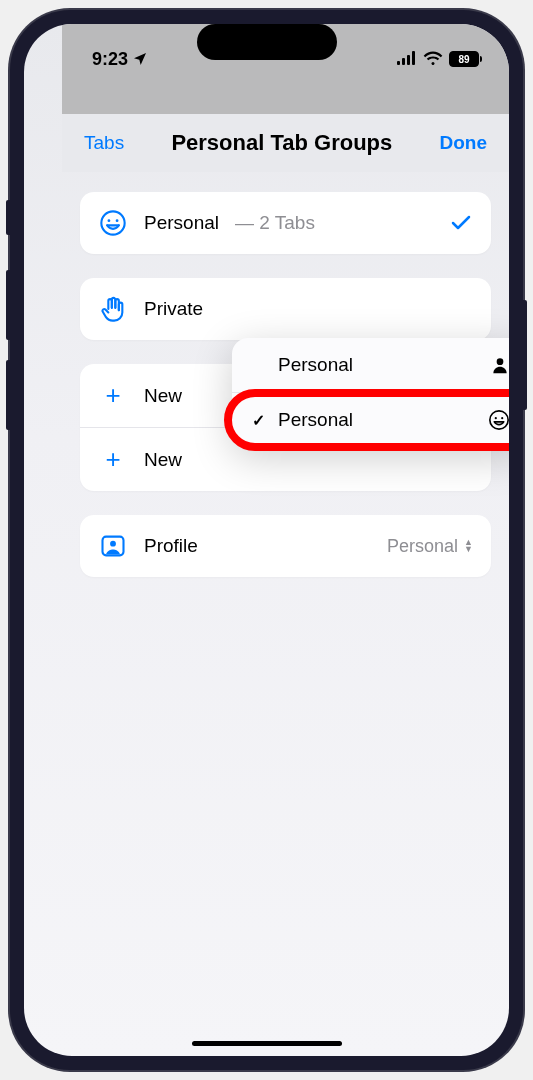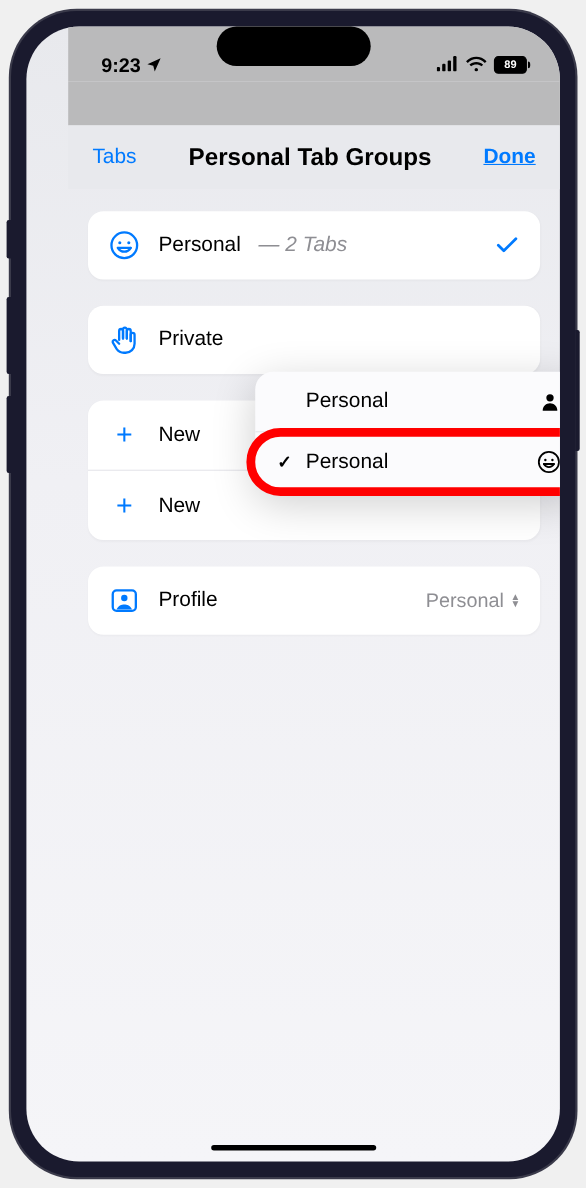--- a/index.html
+++ b/index.html
@@ -120,21 +120,21 @@
       display: flex;
       justify-content: space-between;
       align-items: center;
       padding: 16px 22px;
       background: #e8e9ed;
     }
     .nav-left, .nav-right {
       color: #007aff;
       font-size: 19px;
     }
-    .nav-right { font-weight: 600; text-decoration: underline; }
+    .nav-right { font-weight: 600; }
     .nav-title {
       font-size: 22px;
       font-weight: 600;
       color: #000;
     }
     .content {
       padding: 20px 18px;
       position: relative;
     }
     .row {
@@ -149,21 +149,21 @@
       box-shadow: 0 1px 2px rgba(0,0,0,0.03);
     }
     .row-icon {
       width: 30px;
       height: 30px;
       display: flex;
       align-items: center;
       justify-content: center;
     }
     .row-label { color: #000; }
-    .row-meta { color: #8e8e93; font-style: italic; }
+    .row-meta { color: #8e8e93; }
     .row-check {
       margin-left: auto;
       color: #007aff;
       font-size: 24px;
     }
     .row-group {
       background: #fff;
       border-radius: 14px;
       margin-bottom: 24px;
       overflow: hidden;

